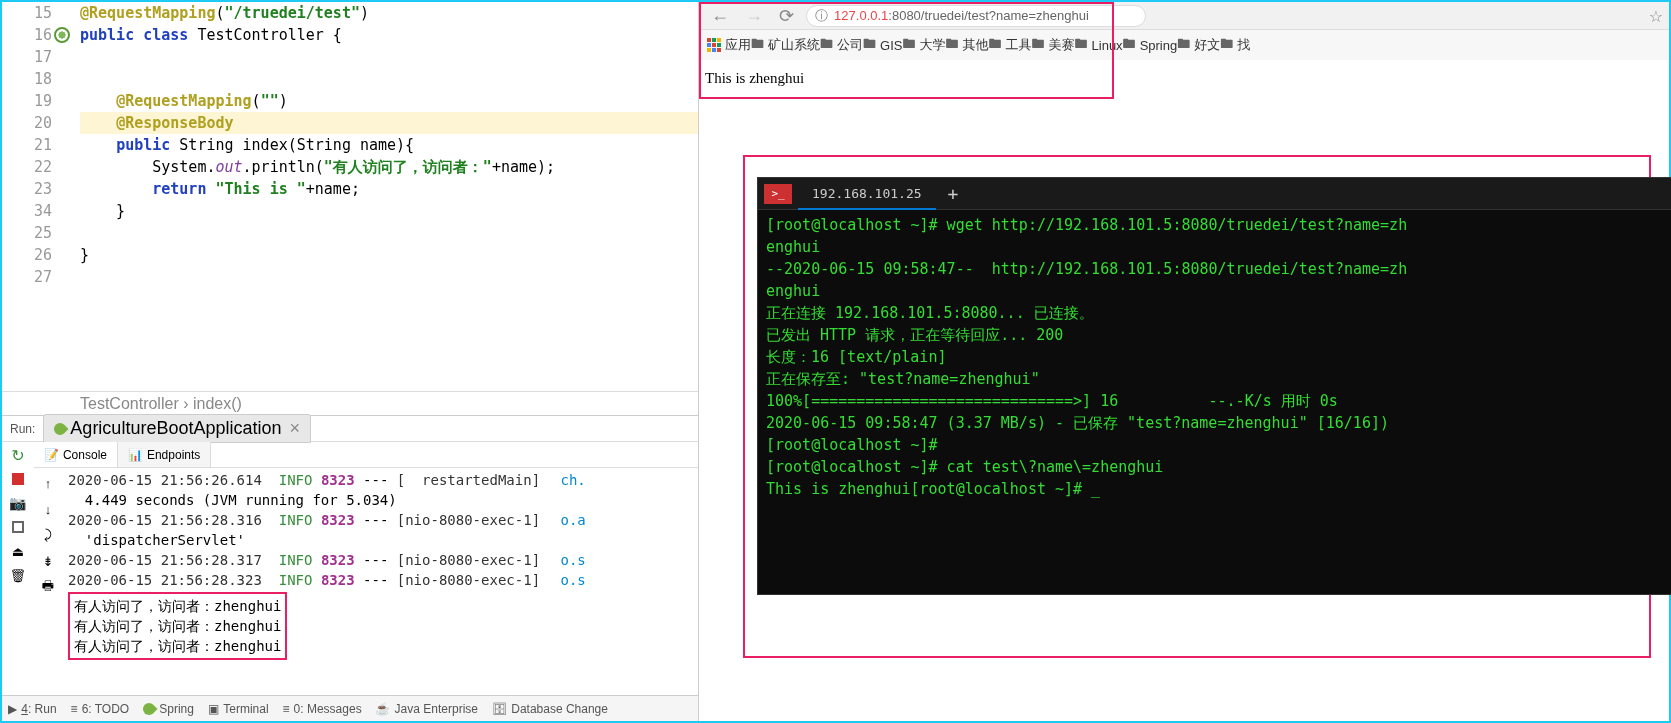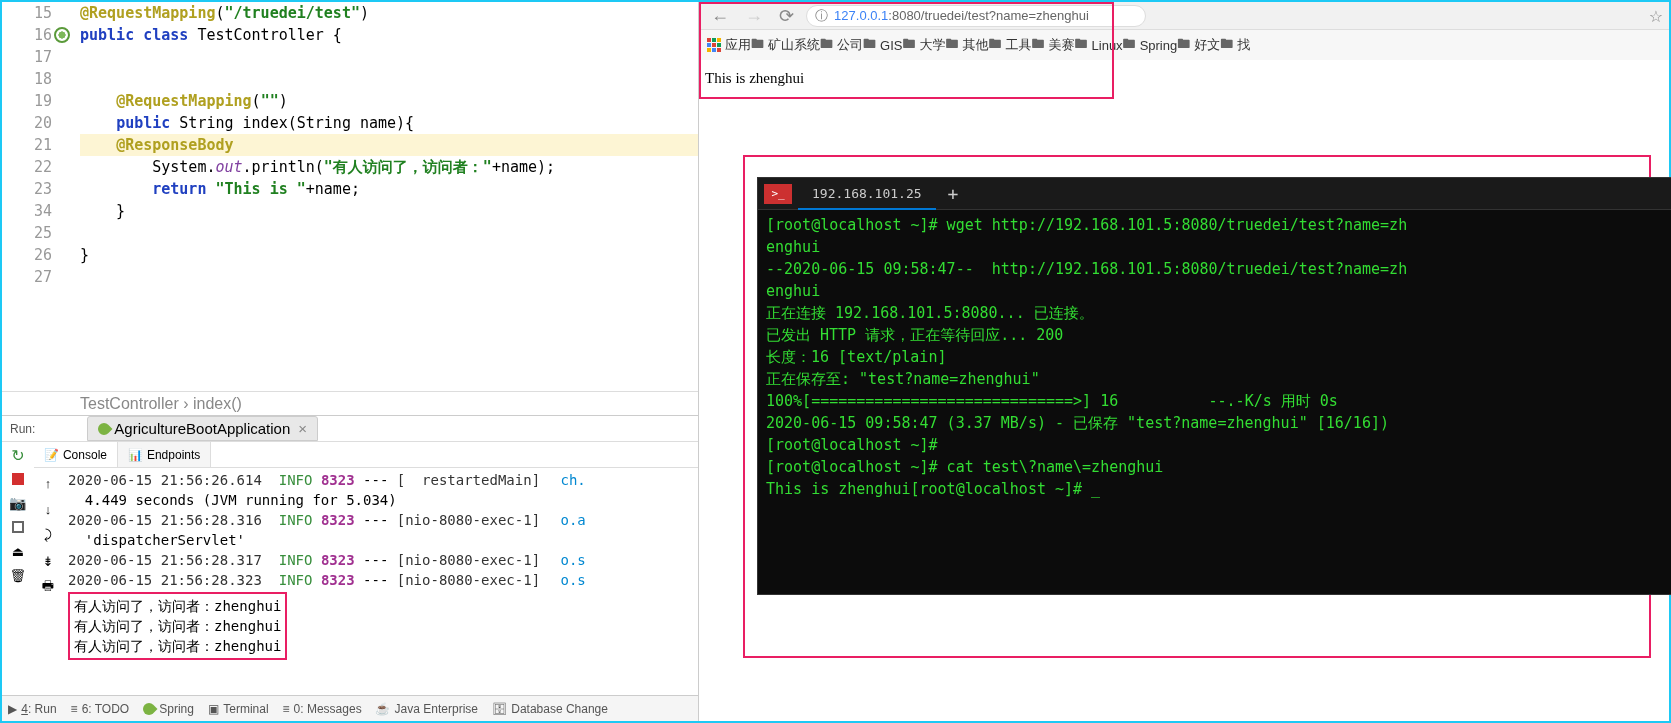--- a/index.html
+++ b/index.html
@@ -21,23 +21,23 @@
     
     .kw { color: #2040c0; font-weight: bold; }
     .ann { color: #b0a020; font-weight: bold; }
     .str { color: #208020; font-weight: bold; }
     .field { color: #8040a0; font-style: italic; }
     
     .breadcrumb { height: 24px; line-height: 24px; padding-left: 78px; border-top: 1px solid #ddd; color: #555; font-size: 16px; }
     .breadcrumb span { color: #888; }
     
     .run-panel { height: 280px; border-top: 1px solid #ccc; display: flex; flex-direction: column; }
-    .run-header { display: flex; height: 26px; border-bottom: 1px solid #ddd; align-items: center; gap: 44px; }
+    .run-header { display: flex; height: 26px; border-bottom: 1px solid #ddd; align-items: center; }
     .run-label { padding: 0 8px; color: #555; font-size: 12px; }
-    .run-tab { padding: 3px 10px; background: #e8e8e8; border: 1px solid #ccc; border-radius: 3px 3px 0 0; display: flex; align-items: center; gap: 4px; font-size: 15px; }
+    .run-tab { padding: 3px 10px; background: #e8e8e8; border: 1px solid #ccc; border-radius: 3px 3px 0 0; display: flex; align-items: center; gap: 4px; font-size: 18px; }
     .leaf-icon { width: 12px; height: 12px; background: #7cb342; border-radius: 50% 0 50% 50%; transform: rotate(45deg); }
     .close-x { color: #888; cursor: pointer; margin-left: 4px; }
     
     .run-toolbar-left { width: 32px; display: flex; flex-direction: column; align-items: center; padding-top: 4px; gap: 6px; }
     .toolbar-icon { width: 18px; height: 18px; cursor: pointer; display: flex; align-items: center; justify-content: center; }
     .icon-restart { color: #388e3c; font-size: 16px; }
     .icon-stop { width: 12px; height: 12px; background: #d32f2f; }
     .icon-camera { color: #666; font-size: 14px; }
     .icon-box { width: 12px; height: 12px; border: 2px solid #666; }
     
@@ -64,21 +64,21 @@
     
     .right-panel { flex: 1; position: relative; background: #fff; }
     
     .browser-chrome { position: absolute; top: 0; left: 0; right: 0; background: #f1f1f1; }
     .browser-nav { height: 28px; display: flex; align-items: center; padding: 0 8px; gap: 8px; border-bottom: 1px solid #ddd; }
     .nav-arrow { color: #888; font-size: 18px; cursor: pointer; padding: 0 4px; }
     .nav-arrow.disabled { color: #ccc; }
     .addr-bar { flex: 1; max-width: 340px; height: 22px; background: #fff; border-radius: 11px; display: flex; align-items: center; padding: 0 8px; gap: 6px; border: 1px solid #ddd; }
     .addr-info { color: #888; font-size: 13px; }
     .addr-text { font-size: 13px; color: #666; }
-    .addr-text .dark { color: #3b82f6; }
+    .addr-text .dark { color: #ef4444; }
     .star-icon { position: absolute; right: 6px; top: 5px; color: #888; font-size: 16px; }
     
     .bookmark-bar { height: 30px; display: flex; align-items: center; padding: 0 8px; background: #f7f7f7; font-size: 13px; }
     .bookmark-item { display: flex; align-items: center; gap: 4px; cursor: pointer; color: #333; }
     .folder-icon { color: #666; font-size: 13px; }
     .apps-icon { width: 14px; height: 14px; display: grid; grid-template-columns: repeat(3, 1fr); gap: 1px; }
     .apps-icon span:nth-child(1) { background: #db4437; }
     .apps-icon span:nth-child(2) { background: #0f9d58; }
     .apps-icon span:nth-child(3) { background: #f4b400; }
     .apps-icon span:nth-child(4) { background: #4285f4; }
@@ -125,22 +125,22 @@
         <div class="gutter-line">25</div>
         <div class="gutter-line">26</div>
         <div class="gutter-line">27</div>
       </div>
       <div class="code-content">
         <div class="code-line"><span class="ann">@RequestMapping</span>(<span class="str">"/truedei/test"</span>)</div>
         <div class="code-line"><span class="kw">public </span><span class="kw">class </span><span>TestController {</span></div>
         <div class="code-line"></div>
         <div class="code-line"></div>
         <div class="code-line">    <span class="ann">@RequestMapping</span>(<span class="str">""</span>)</div>
+        <div class="code-line highlight">    <span class="ann">@ResponseBody</span></div>
         <div class="code-line">    <span class="kw">public </span><span>String index(String name){</span></div>
-        <div class="code-line highlight">    <span class="ann">@ResponseBody</span></div>
         <div class="code-line"><span>        System.</span><span class="field">out</span><span>.println(</span><span class="str">"有人访问了，访问者："</span><span>+name);</span></div>
         <div class="code-line">        <span class="kw">return </span><span class="str">"This is "</span><span>+name;</span></div>
         <div class="code-line">    }</div>
         <div class="code-line"></div>
         <div class="code-line">}</div>
         <div class="code-line"></div>
       </div>
     </div>
 
     <div class="breadcrumb">

